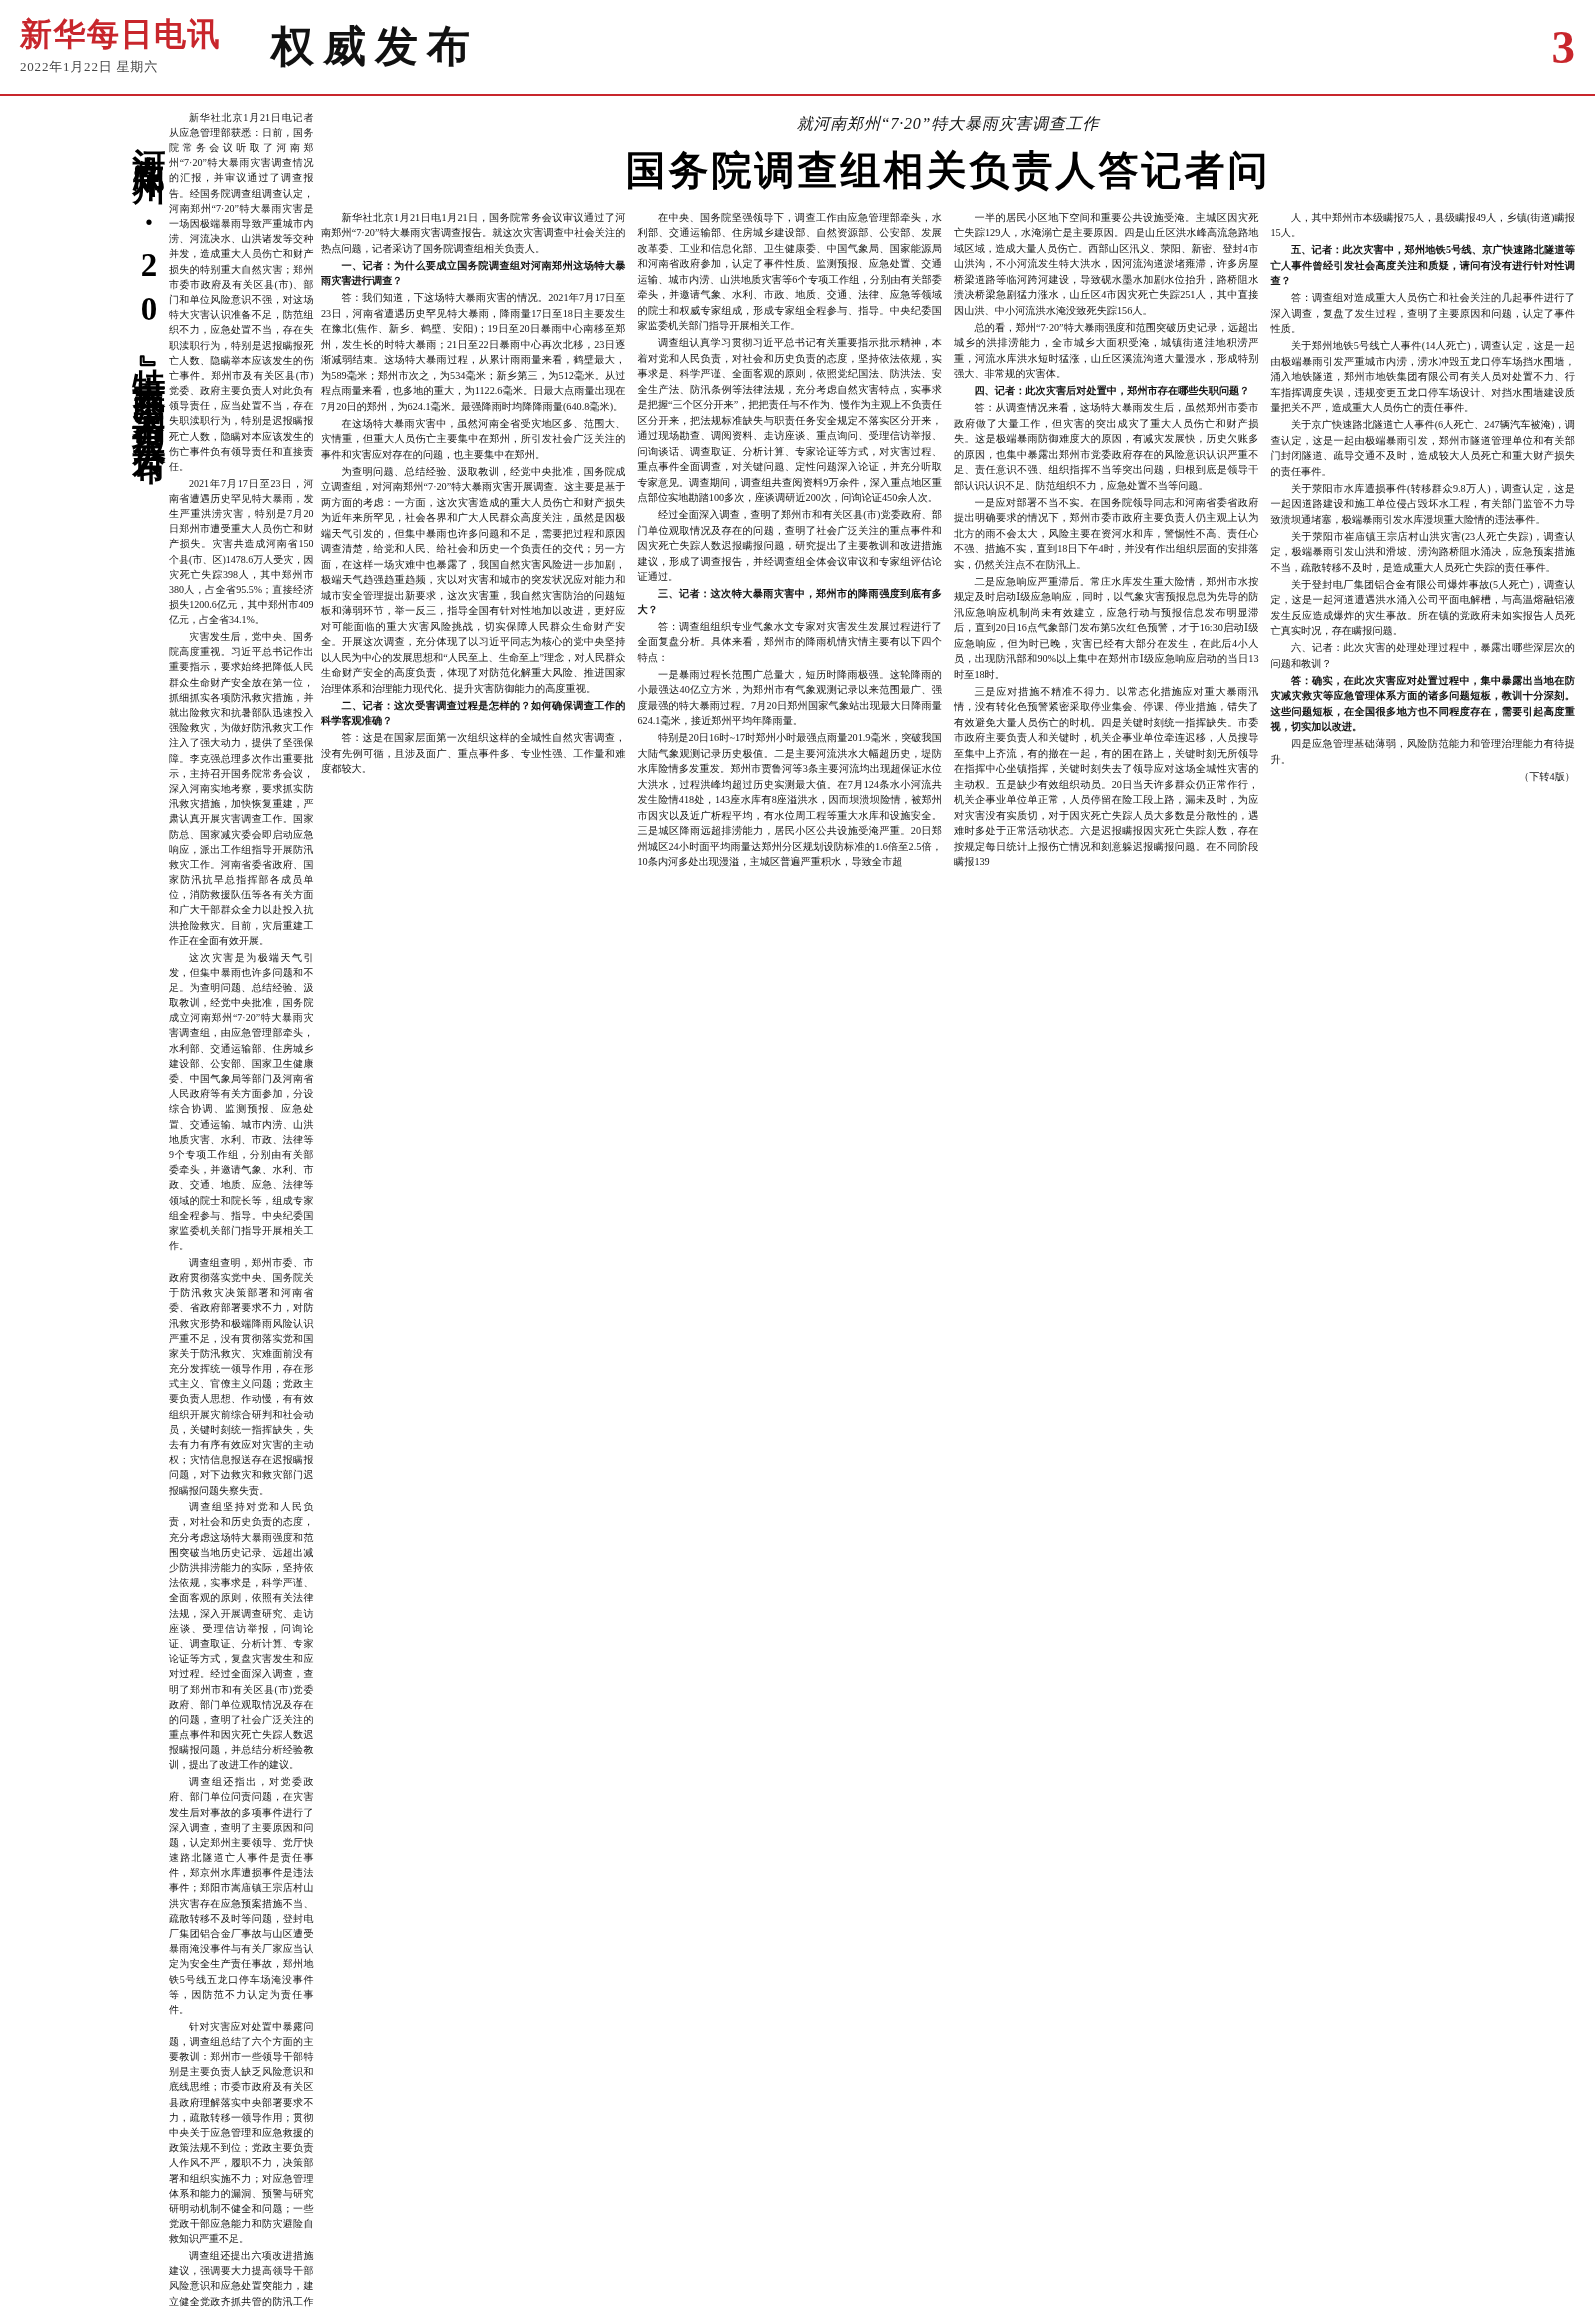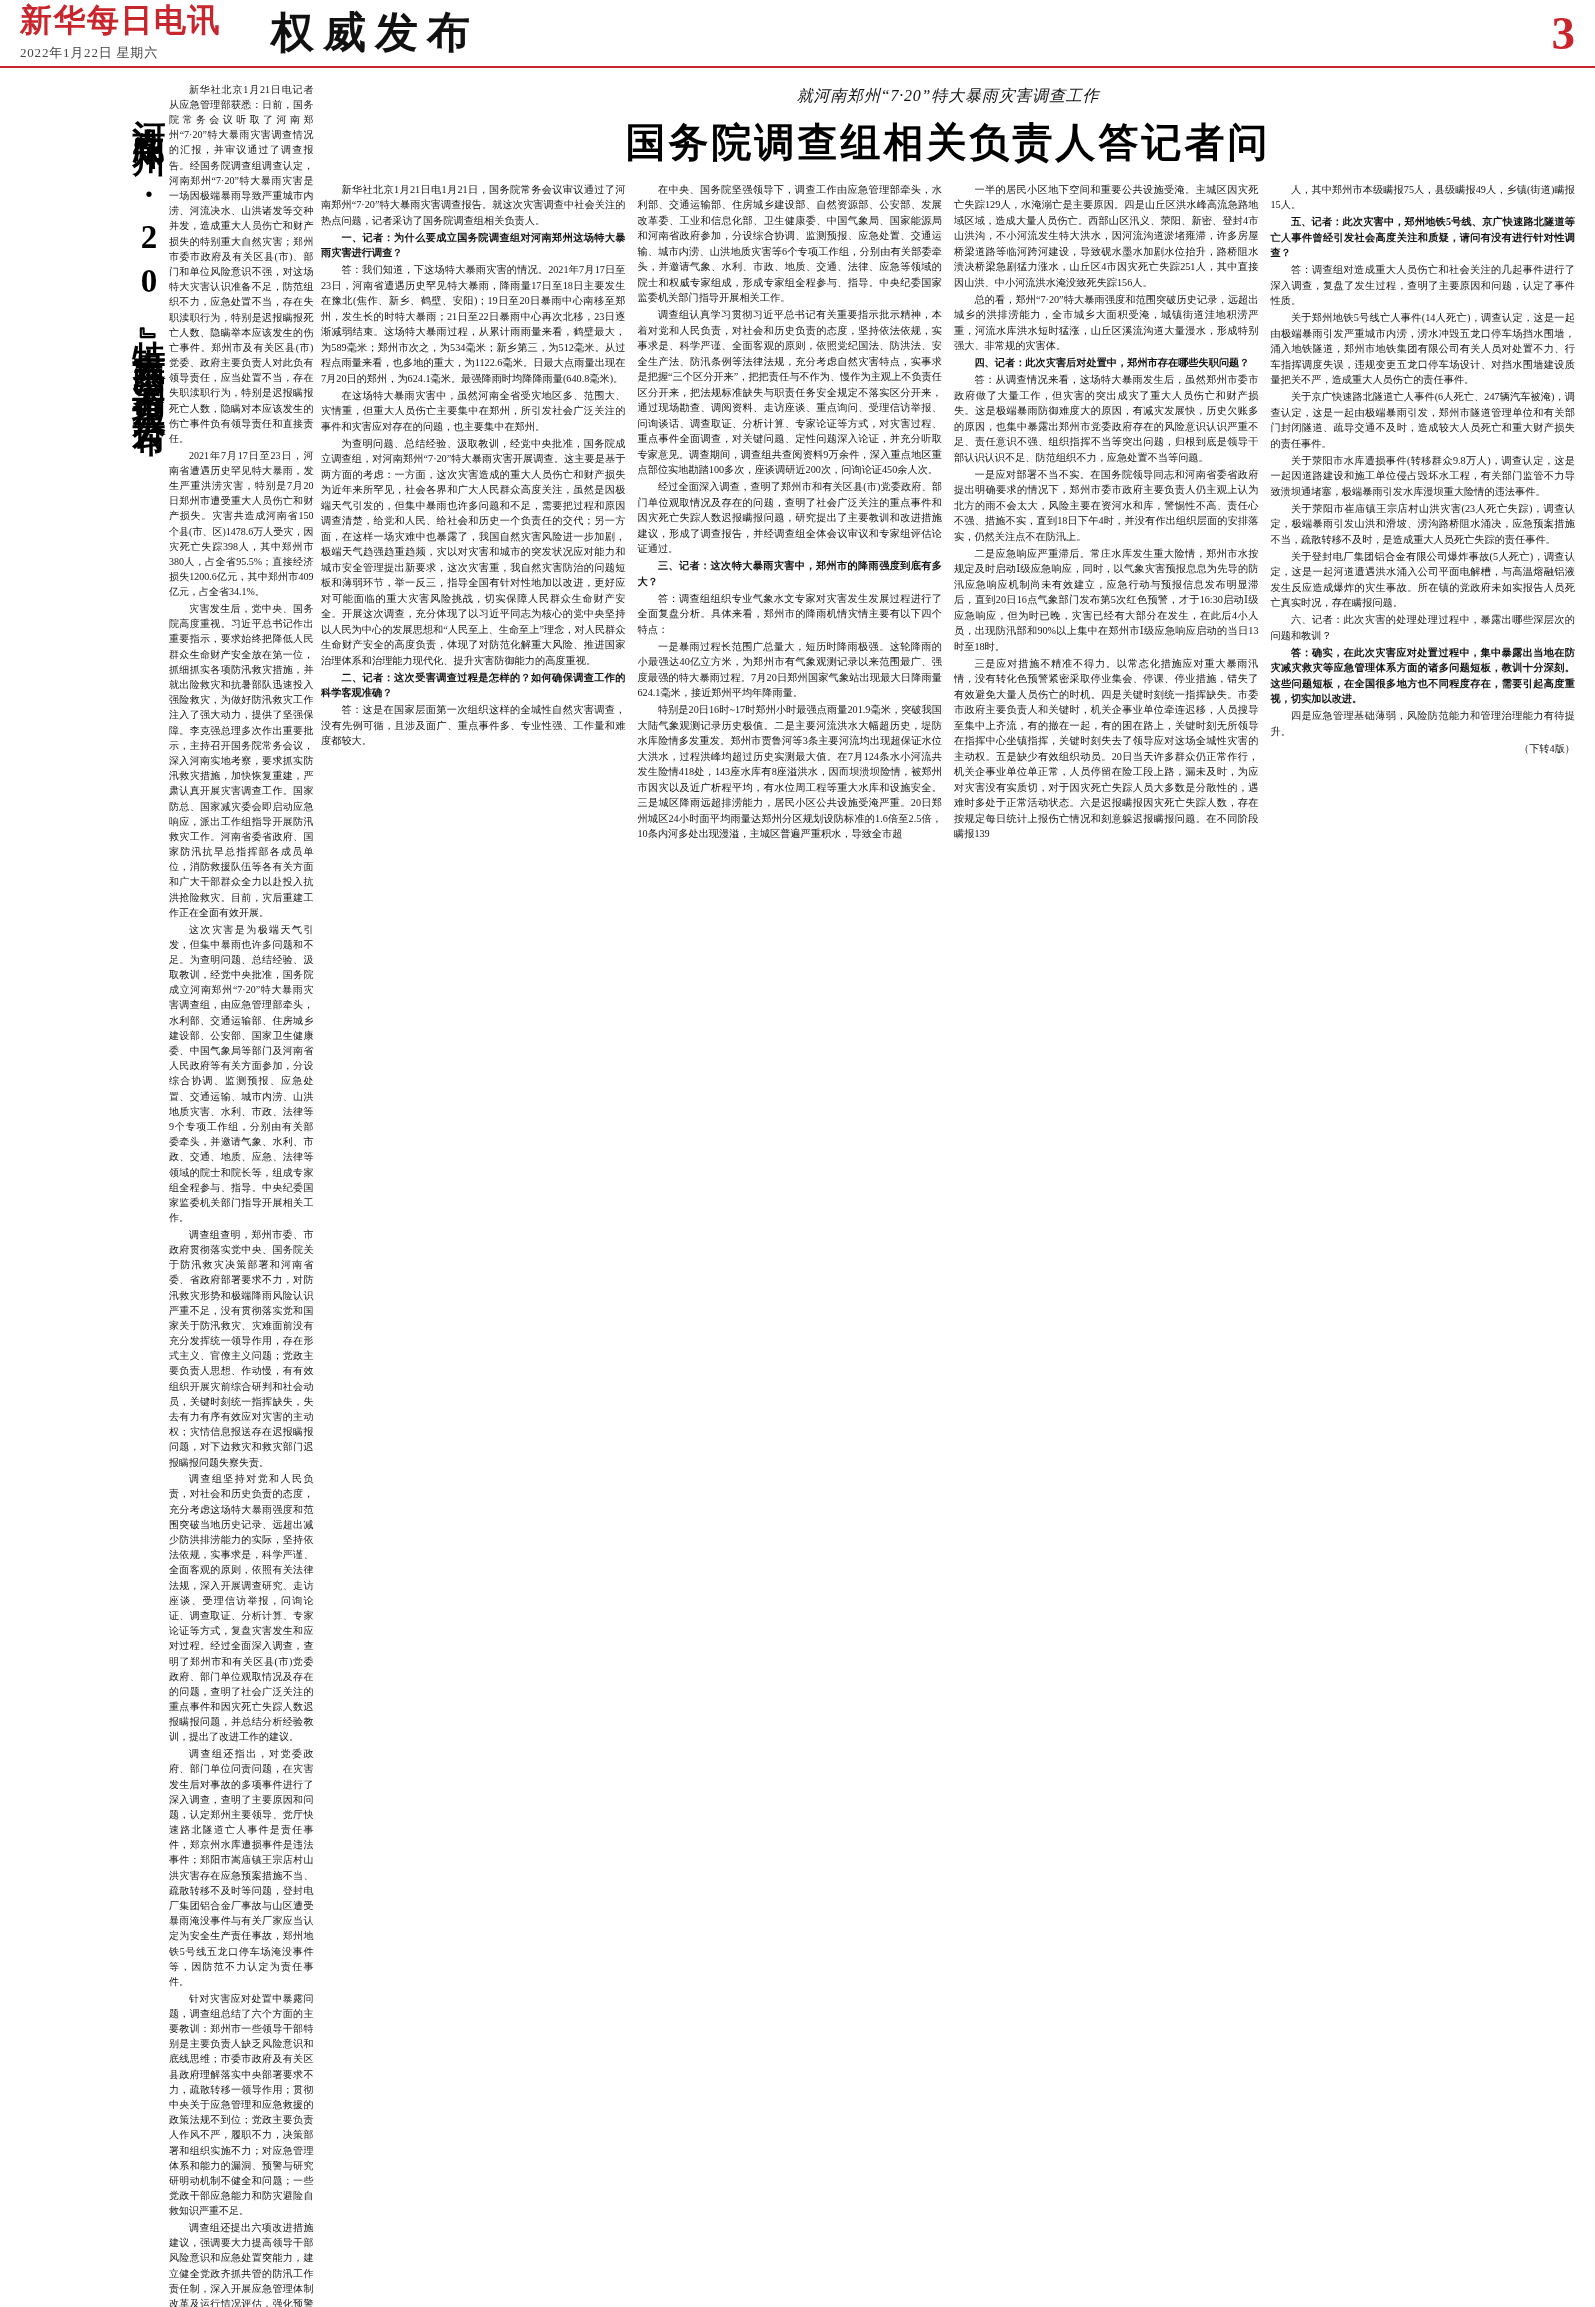--- a/index.html
+++ b/index.html
@@ -7,21 +7,21 @@
     width:1595px;
     background:#ffffff;
     font-family:"Liberation Serif", "DejaVu Serif", serif;
     color:#111;
   }
   .page { position:relative; width:1595px; height:2307px; background:#fff; }
 
   
   .masthead {
     position:relative;
-    height:68px;
+    height:96px;
     border-bottom:2.3px solid #c8262c;
     display:flex;
     align-items:center;
     padding:0 20px;
     box-sizing:border-box;
   }
   .brand { width:251px; }
   .brand-logo {
     font-family:"Liberation Serif", serif;
     font-weight:bold;
@@ -167,21 +167,21 @@
               <p class="bold">一、记者：为什么要成立国务院调查组对河南郑州这场特大暴雨灾害进行调查？</p>
               <p>答：我们知道，下这场特大暴雨灾害的情况。2021年7月17日至23日，河南省遭遇历史罕见特大暴雨，降雨量17日至18日主要发生在豫北(焦作、新乡、鹤壁、安阳)；19日至20日暴雨中心南移至郑州，发生长的时特大暴雨；21日至22日暴雨中心再次北移，23日逐渐减弱结束。这场特大暴雨过程，从累计雨雨量来看，鹤壁最大，为589毫米；郑州市次之，为534毫米；新乡第三，为512毫米。从过程点雨量来看，也多地的重大，为1122.6毫米。日最大点雨量出现在7月20日的郑州，为624.1毫米。最强降雨时均降降雨量(640.8毫米)。</p>
               <p>在这场特大暴雨灾害中，虽然河南全省受灾地区多、范围大、灾情重，但重大人员伤亡主要集中在郑州，所引发社会广泛关注的事件和灾害应对存在的问题，也主要集中在郑州。</p>
               <p>为查明问题、总结经验、汲取教训，经党中央批准，国务院成立调查组，对河南郑州“7·20”特大暴雨灾害开展调查。这主要是基于两方面的考虑：一方面，这次灾害造成的重大人员伤亡和财产损失为近年来所罕见，社会各界和广大人民群众高度关注，虽然是因极端天气引发的，但集中暴雨也许多问题和不足，需要把过程和原因调查清楚，给党和人民、给社会和历史一个负责任的交代；另一方面，在这样一场灾难中也暴露了，我国自然灾害风险进一步加剧，极端天气趋强趋重趋频，灾以对灾害和城市的突发状况应对能力和城市安全管理提出新要求，这次灾害重，我自然灾害防治的问题短板和薄弱环节，举一反三，指导全国有针对性地加以改进，更好应对可能面临的重大灾害风险挑战，切实保障人民群众生命财产安全。开展这次调查，充分体现了以习近平同志为核心的党中央坚持以人民为中心的发展思想和“人民至上、生命至上”理念，对人民群众生命财产安全的高度负责，体现了对防范化解重大风险、推进国家治理体系和治理能力现代化、提升灾害防御能力的高度重视。</p>
               <p class="bold">二、记者：这次受害调查过程是怎样的？如何确保调查工作的科学客观准确？</p>
               <p>答：这是在国家层面第一次组织这样的全城性自然灾害调查，没有先例可循，且涉及面广、重点事件多、专业性强、工作量和难度都较大。</p>
             </div>
           </div>
           <div class="col">
             <div class="body-text">
-              <p>在中央、国务院坚强领导下，调查工作由应急管理部牵头，水利部、交通运输部、住房城乡建设部、自然资源部、公安部、发展改革委、工业和信息化部、卫生健康委、中国气象局、国家能源局和河南省政府参加，分设综合协调、监测预报、应急处置、交通运输、城市内涝、山洪地质灾害等6个专项工作组，分别由有关部委牵头，并邀请气象、水利、市政、地质、交通、法律、应急等领域的院士和权威专家组成，形成专家组全程参与、指导。中央纪委国家监委机关部门指导开展相关工作。</p>
+              <p>在中央、国务院坚强领导下，调查工作由应急管理部牵头，水利部、交通运输部、住房城乡建设部、自然资源部、公安部、发展改革委、工业和信息化部、卫生健康委、中国气象局、国家能源局和河南省政府参加，认定了事件性质、监测预报、应急处置、交通运输、城市内涝、山洪地质灾害等6个专项工作组，分别由有关部委牵头，并邀请气象、水利、市政、地质、交通、法律、应急等领域的院士和权威专家组成，形成专家组全程参与、指导。中央纪委国家监委机关部门指导开展相关工作。</p>
               <p>调查组认真学习贯彻习近平总书记有关重要指示批示精神，本着对党和人民负责，对社会和历史负责的态度，坚持依法依规，实事求是、科学严谨、全面客观的原则，依照党纪国法、防洪法、安全生产法、防汛条例等法律法规，充分考虑自然灾害特点，实事求是把握“三个区分开来”，把把责任与不作为、慢作为主观上不负责任区分开来，把法规标准缺失与职责任务安全规定不落实区分开来，通过现场勘查、调阅资料、走访座谈、重点询问、受理信访举报、问询谈话、调查取证、分析计算、专家论证等方式，对灾害过程、重点事件全面调查，对关键问题、定性问题深入论证，并充分听取专家意见。调查期间，调查组共查阅资料9万余件，深入重点地区重点部位实地勘踏100多次，座谈调研近200次，问询论证450余人次。</p>
               <p>经过全面深入调查，查明了郑州市和有关区县(市)党委政府、部门单位观取情况及存在的问题，查明了社会广泛关注的重点事件和因灾死亡失踪人数迟报瞒报问题，研究提出了主要教训和改进措施建议，形成了调查报告，并经调查组全体会议审议和专家组评估论证通过。</p>
               <p class="bold">三、记者：这次特大暴雨灾害中，郑州市的降雨强度到底有多大？</p>
               <p>答：调查组组织专业气象水文专家对灾害发生发展过程进行了全面复盘分析。具体来看，郑州市的降雨机情灾情主要有以下四个特点：</p>
               <p>一是暴雨过程长范围广总量大，短历时降雨极强。这轮降雨的小最强达40亿立方米，为郑州市有气象观测记录以来范围最广、强度最强的特大暴雨过程。7月20日郑州国家气象站出现最大日降雨量624.1毫米，接近郑州平均年降雨量。</p>
               <p>特别是20日16时~17时郑州小时最强点雨量201.9毫米，突破我国大陆气象观测记录历史极值。二是主要河流洪水大幅超历史，堤防水库险情多发重发。郑州市贾鲁河等3条主要河流均出现超保证水位大洪水，过程洪峰均超过历史实测最大值。在7月124条水小河流共发生险情418处，143座水库有8座溢洪水，因而坝溃坝险情，被郑州市因灾以及近广析程平均，有水位周工程等重大水库和设施安全。三是城区降雨远超排涝能力，居民小区公共设施受淹严重。20日郑州城区24小时面平均雨量达郑州分区规划设防标准的1.6倍至2.5倍，10条内河多处出现漫溢，主城区普遍严重积水，导致全市超</p>
             </div>
           </div>
           <div class="col">
             <div class="body-text">

